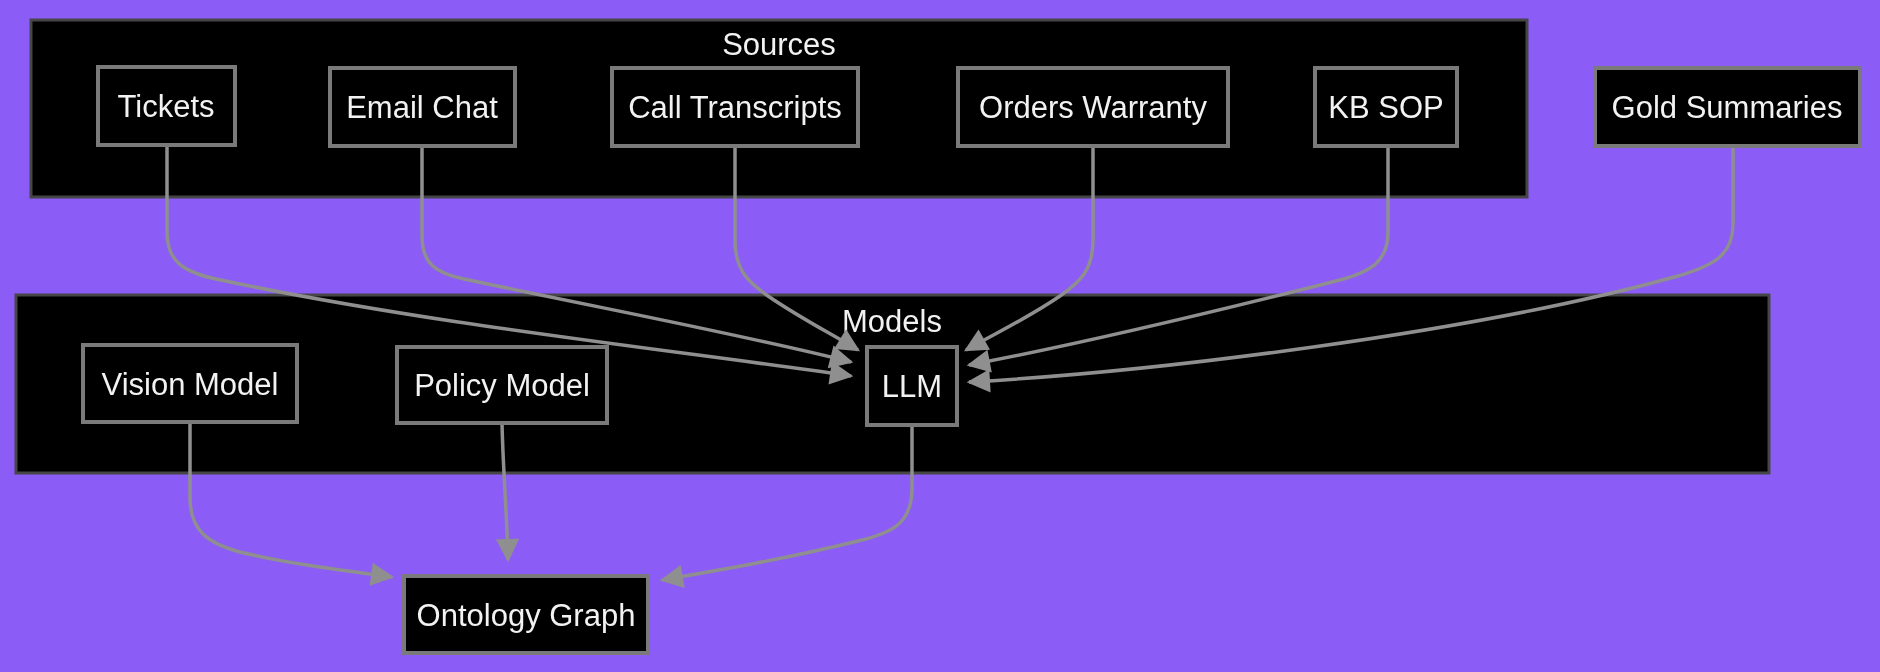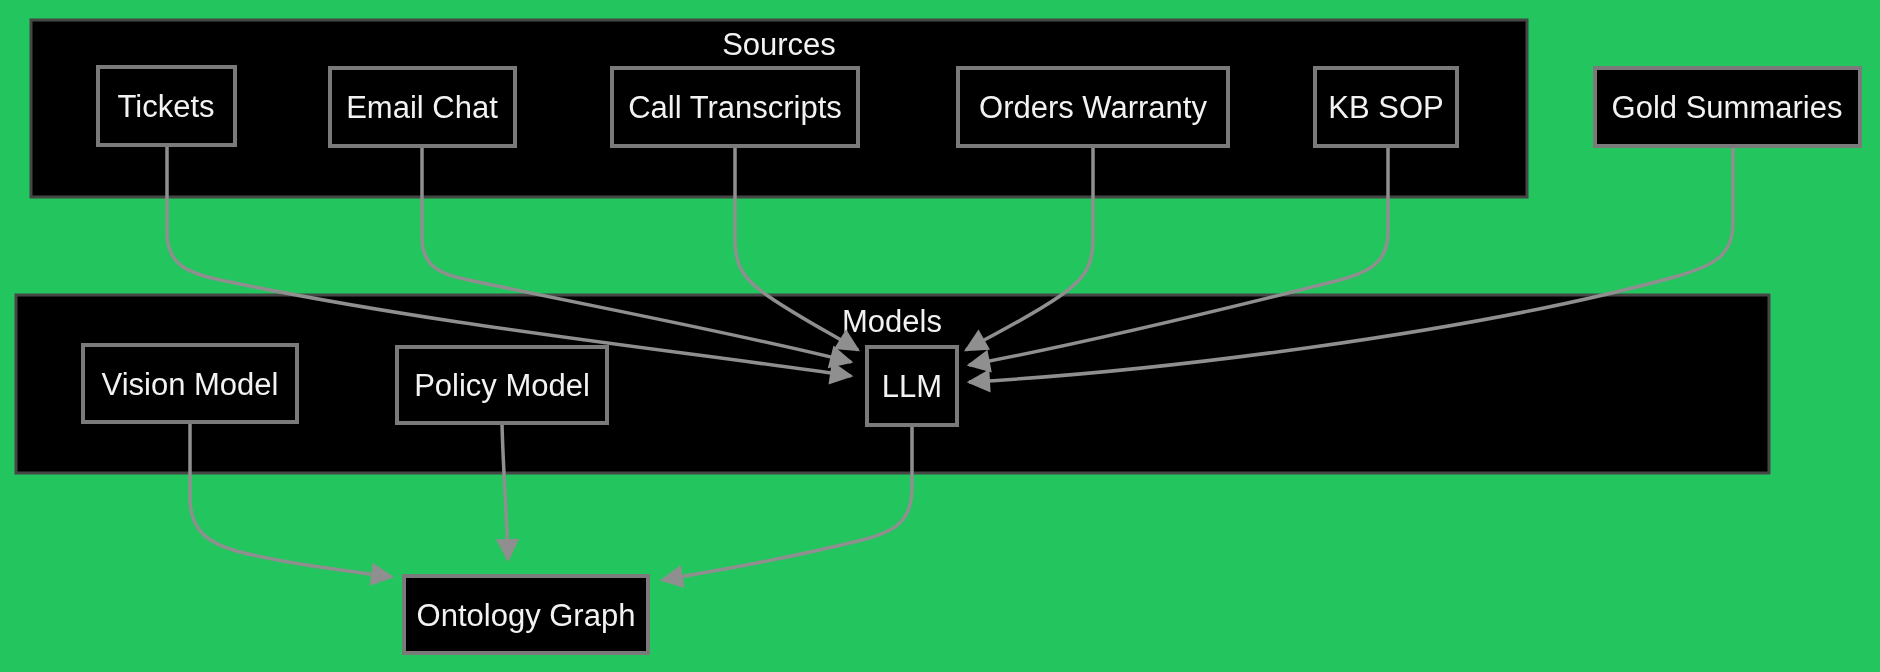--- a/index.html
+++ b/index.html
@@ -4,21 +4,21 @@
 <style>
   html, body {
     margin: 0;
     padding: 0;
     background: #000000;
   }
   .canvas {
     position: relative;
     width: 1880px;
     height: 672px;
-    background: #22c55e;
+    background: #8b5cf6;
     overflow: hidden;
   }
   svg { display: block; }
   .cluster-rect {
     fill: #000000;
     stroke: #464646;
     stroke-width: 3px;
   }
   .node-rect {
     fill: #000000;

